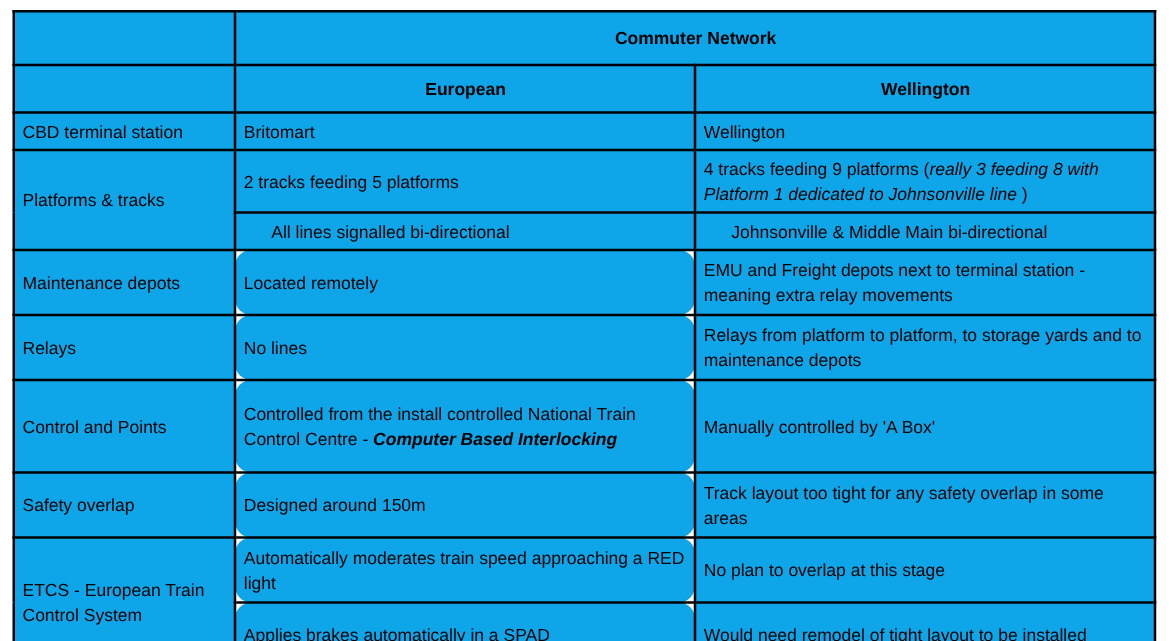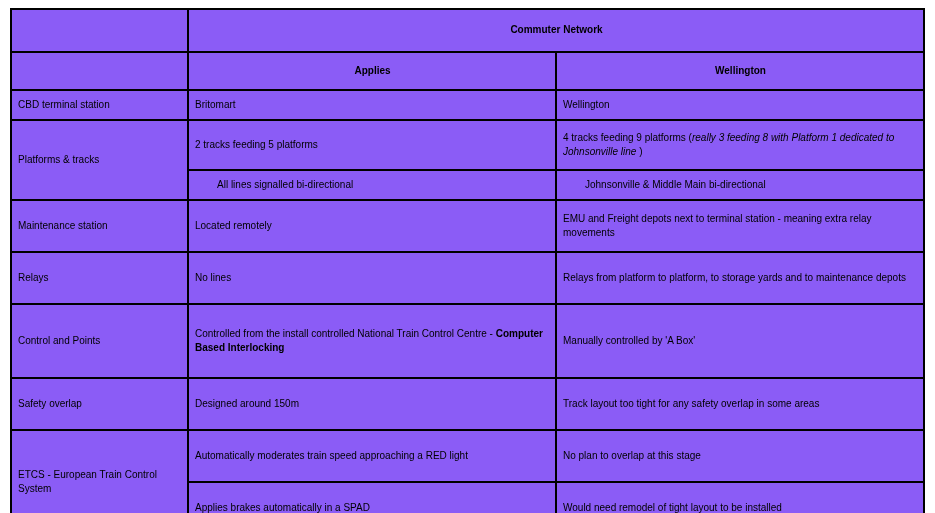--- a/index.html
+++ b/index.html
@@ -26,24 +26,24 @@
     top: 8px;
     width: 913px;
     border-collapse: collapse;
     table-layout: fixed;
     background: #ffffff;
   }
   table.cmp td {
     border: 2px solid #000000;
     vertical-align: middle;
     padding: 3px 5px 3px 6px;
-    font-size: 10px;
+    font-size: 14px;
     line-height: 1.45;
     color: #000000;
-    background: #8b5cf6;
+    background: #0ea5e9;
   }
   
   col.c-label { width: 177px; }
   col.c-akl   { width: 368px; }
   col.c-wlg   { width: 368px; }
 
   
   td.title-cell {
     text-align: center;
     font-weight: bold;
@@ -58,36 +58,36 @@
   }
   td.corner {
     border: none;
     background: transparent;
   }
   
   td.rowlabel {
     background: #ffffff;
   }
   
-  td.fill-green  { background: #92D050; }
+  td.fill-green  { background: #92D050; border-radius: 13px; }
   td.fill-yellow { background: #FFFF00; }
 
   
   tr.r-cbd td       { height: 22px; }
   tr.r-plat1 td     { height: 42px; }
   tr.r-plat2 td     { height: 22px; padding-left: 28px; }
   tr.r-depot td     { height: 44px; }
   tr.r-relay td     { height: 44px; }
   tr.r-signals td   { height: 66px; }
   tr.r-safety td    { height: 44px; }
   tr.r-etcs1 td     { height: 44px; }
   tr.r-etcs2 td     { height: 44px; }
 
   .it { font-style: italic; }
-  .bi { font-weight: bold; }
+  .bi { font-style: italic; font-weight: bold; }
 </style>
 </head>
 <body>
 
 <div class="sheet">
 
   <table class="cmp">
     <colgroup>
       <col class="c-label">
       <col class="c-akl">
@@ -95,21 +95,21 @@
     </colgroup>
     <tbody>
 
       <tr>
         <td class="corner"></td>
         <td class="title-cell" colspan="2">Commuter Network</td>
       </tr>
 
       <tr>
         <td class="corner"></td>
-        <td class="subhead">Applies</td>
+        <td class="subhead">European</td>
         <td class="subhead">Wellington</td>
       </tr>
 
       <tr class="r-cbd">
         <td class="rowlabel">CBD terminal station</td>
         <td>Britomart</td>
         <td>Wellington</td>
       </tr>
 
       <tr class="r-plat1">
@@ -119,21 +119,21 @@
           <span>4 tracks feeding 9 platforms (</span><span class="it">really 3 feeding 8 with Platform 1 dedicated to Johnsonville line</span><span> )</span>
         </td>
       </tr>
 
       <tr class="r-plat2">
         <td>All lines signalled bi-directional</td>
         <td>Johnsonville &amp; Middle Main bi-directional</td>
       </tr>
 
       <tr class="r-depot">
-        <td class="rowlabel">Maintenance station</td>
+        <td class="rowlabel">Maintenance depots</td>
         <td class="fill-green">Located remotely</td>
         <td class="fill-yellow">EMU and Freight depots next to terminal station - meaning extra relay movements</td>
       </tr>
 
       <tr class="r-relay">
         <td class="rowlabel">Relays</td>
         <td class="fill-green">No lines</td>
         <td class="fill-yellow">Relays from platform to platform, to storage yards and to maintenance depots</td>
       </tr>
 

